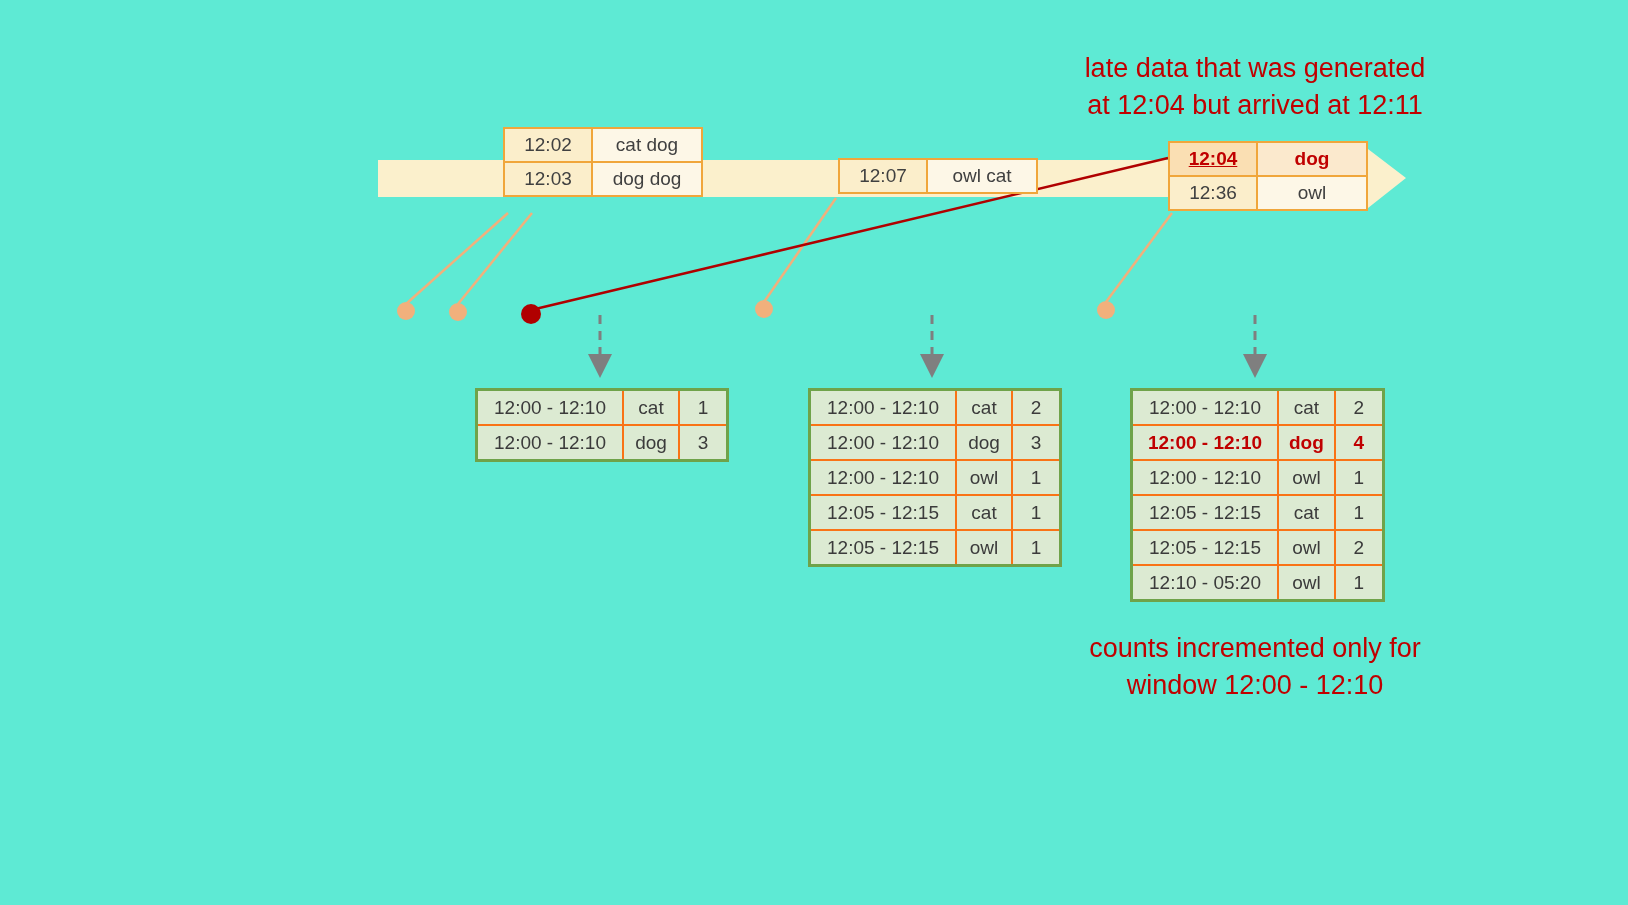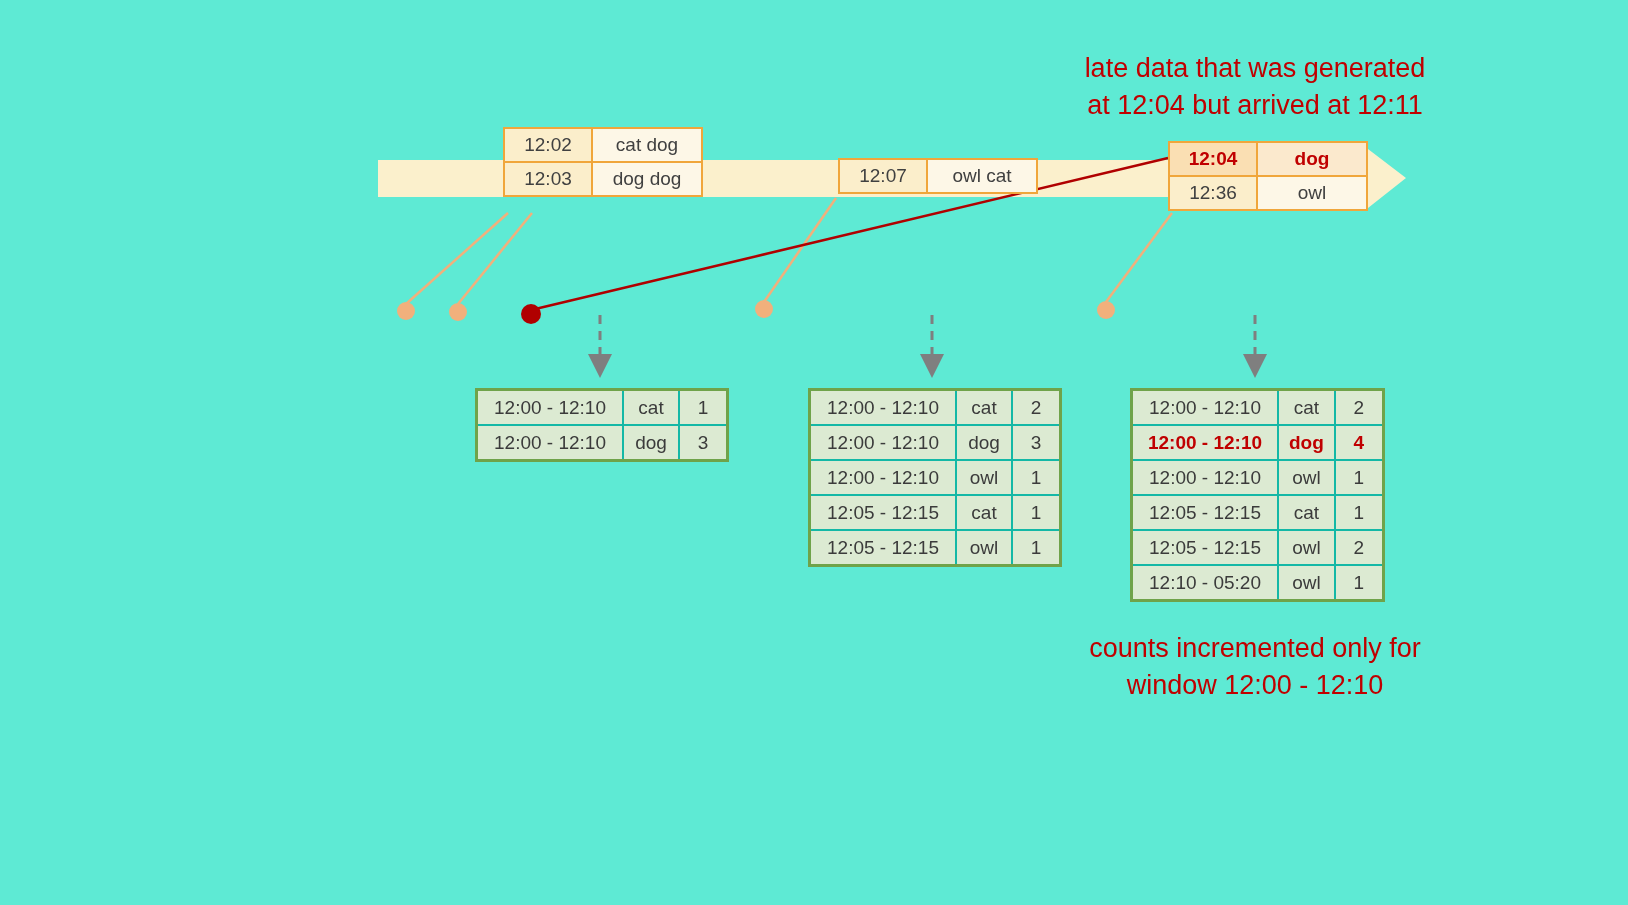--- a/index.html
+++ b/index.html
@@ -14,26 +14,26 @@
     position:absolute; color:#c00000; font-size:27px; line-height:1.38;
     text-align:center; font-family:"Liberation Sans", sans-serif;
   }
 
   
   table.events { position:absolute; border-collapse:collapse; font-size:19px; color:#404040; }
   table.events td { border:2px solid #f0a63b; text-align:center; height:32px; padding:0 6px; }
   table.events td.time  { background:#fbeecb; width:74px; }
   table.events td.words { background:#fdf7e7; width:96px; }
   table.events tr.highlight td { color:#c00000; font-weight:bold; }
-  table.events tr.highlight td.time  { background:#fadfb3; }
+  table.events tr.highlight td.time  { background:#fadfb3;text-decoration:underline; }
   table.events tr.highlight td.words { background:#fbe9cd; }
 
   
   table.result { position:absolute; border-collapse:collapse; font-size:19px; color:#3b3b3b; border:3px solid #6fa34a; }
-  table.result td { background:#dcead2; border:2px solid #14b8a6; text-align:center; height:33px; padding:0 10px; }
+  table.result td { background:#dcead2; border:2px solid #f97316; text-align:center; height:33px; padding:0 10px; }
   table.result td.window { width:124px; }
   table.result td.word   { width:34px; }
   table.result td.count  { width:26px; }
   table.result tr.highlight td { color:#c00000; font-weight:bold; }
 </style>
 </head>
 <body>
 
 <div class="canvas">
 

